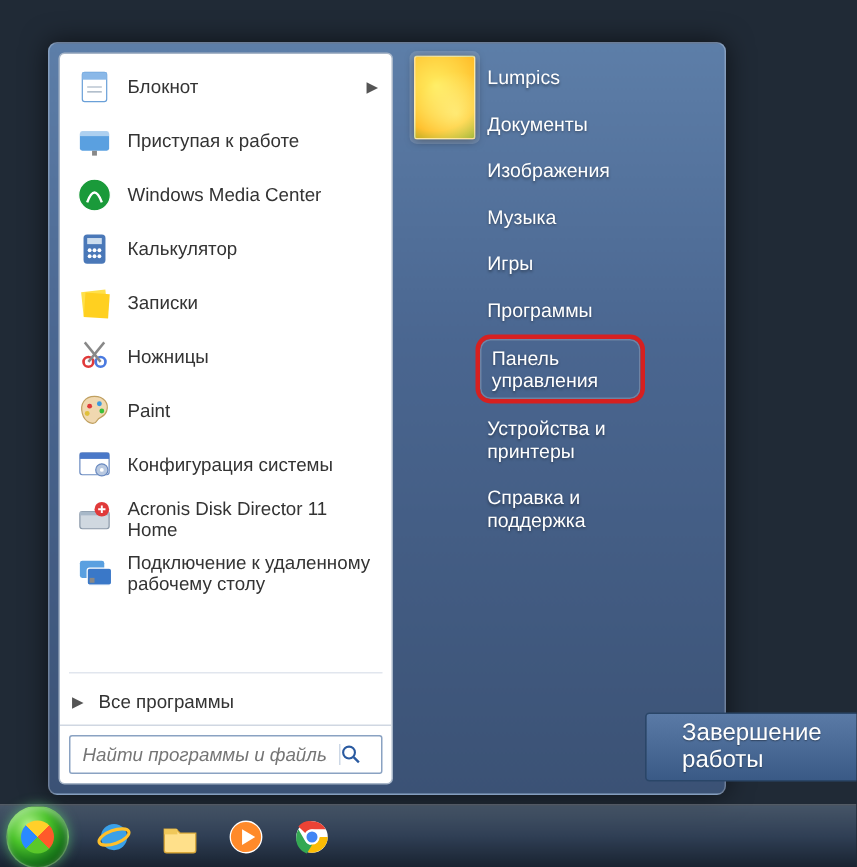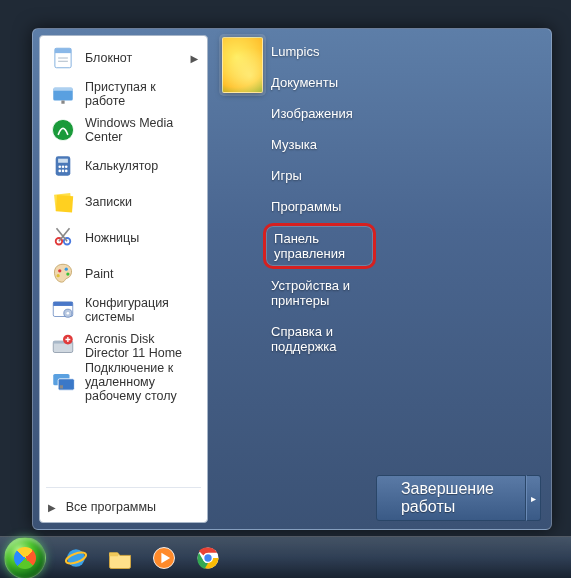--- a/index.html
+++ b/index.html
@@ -1,18 +1,18 @@
 <!DOCTYPE html>
 <html><head>
 <meta charset="utf-8">
 <style>
   * { box-sizing: border-box; margin: 0; padding: 0; font-family: "Segoe UI", Tahoma, sans-serif; }
   body { width: 571px; height: 578px; background: #202a36; overflow: hidden; position: relative; }
   .menu {
-    position: absolute; left: 32px; top: 28px; width: 520px; height: 502px;
+    position: absolute; left: 32px; top: 28px; width: 452px; height: 502px;
     display: flex; border-radius: 6px; overflow: visible;
     box-shadow: 0 0 18px rgba(0,0,0,0.6);
     background: linear-gradient(180deg,#5d7ea8 0%,#4a6690 40%,#3b5275 100%);
     border: 1px solid rgba(255,255,255,0.25);
   }
   .left-pane {
     width: 300px; background: #fff; margin: 6px 0 6px 6px; border-radius: 4px;
     display: flex; flex-direction: column; border:1px solid #a8b6c8;
   }
   .prog-list { flex: 1; padding: 4px 2px; overflow: hidden; }
@@ -206,20 +206,31 @@
               <rect x="12" y="20" width="4" height="4" fill="#888"></rect>
             </svg>
           </span>
     <span>Подключение к удаленному рабочему столу</span>
     </div>
       </div>
     <div class="divider"></div>
     <div class="all-progs">
       <span class="tri">▶</span>
       <span>Все программы</span>
+    </div>
+    <div class="search-row">
+      <div class="search-box">
+        <input type="text" placeholder="Найти программы и файлы" style="">
+        <div class="mag">
+          <svg width="14" height="14" viewBox="0 0 16 16">
+              <circle cx="6.5" cy="6.5" r="4.5" fill="none" stroke="#2a5aa0" stroke-width="1.6"></circle>
+              <line x1="10" y1="10" x2="14" y2="14" stroke="#2a5aa0" stroke-width="1.8"></line>
+            </svg>
+        </div>
+      </div>
     </div>
   </div>
 
   <div class="right-pane">
     <div class="avatar"></div>
     <div id="right-list">
         <div class="r-item">Lumpics</div>
         <div class="r-item">Документы</div>
         <div class="r-item">Изображения</div>
         <div class="r-item">Музыка</div>

